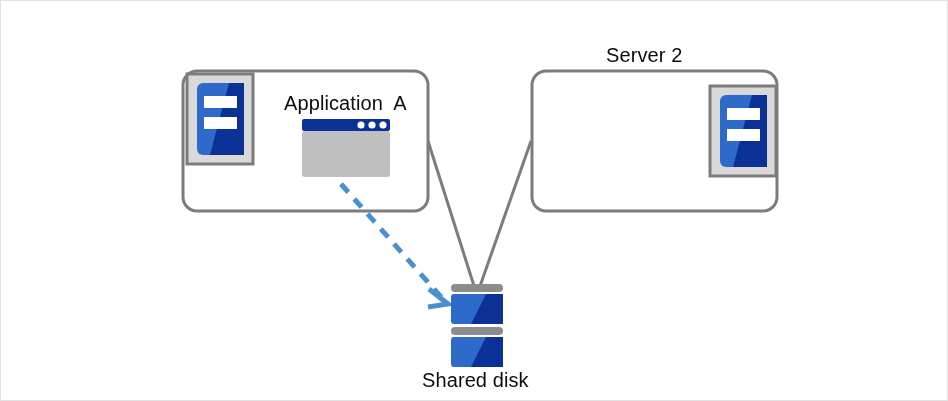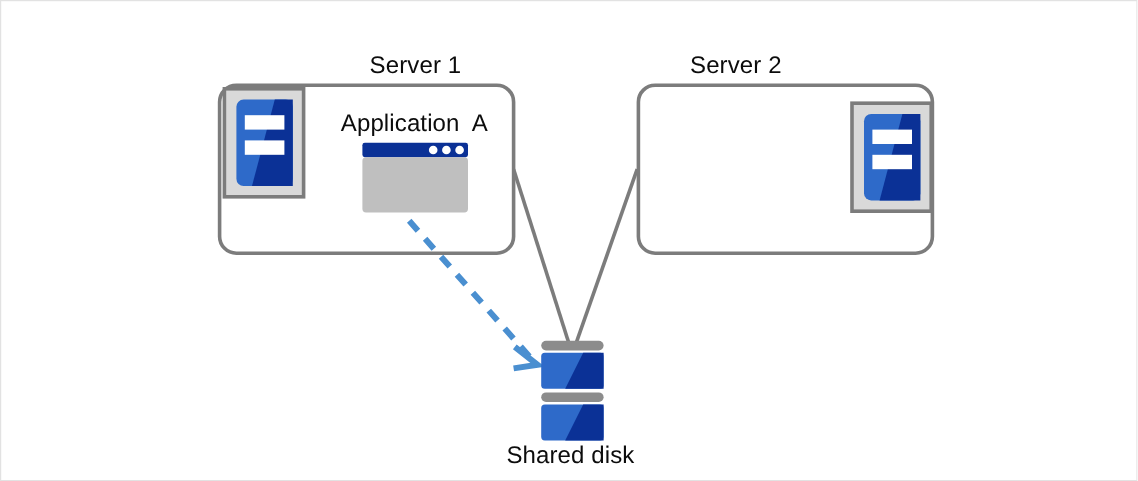--- a/index.html
+++ b/index.html
@@ -28,21 +28,21 @@
   }
   .diagram-label {
     position: absolute;
     font-family: "Liberation Sans", sans-serif;
     font-size: 20px;
     color: #0c0c0c;
     white-space: pre;
     letter-spacing: 0.1px;
   }
   #label-server1 { left: 307px; top: 43px; }
-  #label-server2 { left: 574px; top: 43px; }
+  #label-server2 { left: 605px; top: 43px; }
   #label-application-a { left: 283px; top: 91px; }
   #label-shared-disk { left: 421px; top: 368px; }
 </style>
 </head>
 <body>
 
 <div id="canvas">
 
   <svg id="diagram-svg" viewBox="0 0 948 401" xmlns="http://www.w3.org/2000/svg">
 
@@ -96,21 +96,20 @@
       <rect x="450" y="293" width="52" height="30" rx="3" ry="3" fill="#2e6ac9"></rect>
       <path d="M 485 293 L 502 293 L 502 323 L 470 323 Z" fill="#0b3196"></path>
 
       <rect x="450" y="326" width="52" height="8" rx="4" ry="4" fill="#8c8c8c"></rect>
       <rect x="450" y="336" width="52" height="30" rx="3" ry="3" fill="#2e6ac9"></rect>
       <path d="M 485 336 L 502 336 L 502 366 L 470 366 Z" fill="#0b3196"></path>
     </g>
 
   </svg>
 
-  <div class="diagram-label" id="label-server1">Server 1</div>
 
   <div class="diagram-label" id="label-server2">Server 2</div>
 
   <div class="diagram-label" id="label-shared-disk">Shared disk</div>
 
   <div class="diagram-label" id="label-application-a">Application  A</div>
 
 </div>
 
 </body></html>

